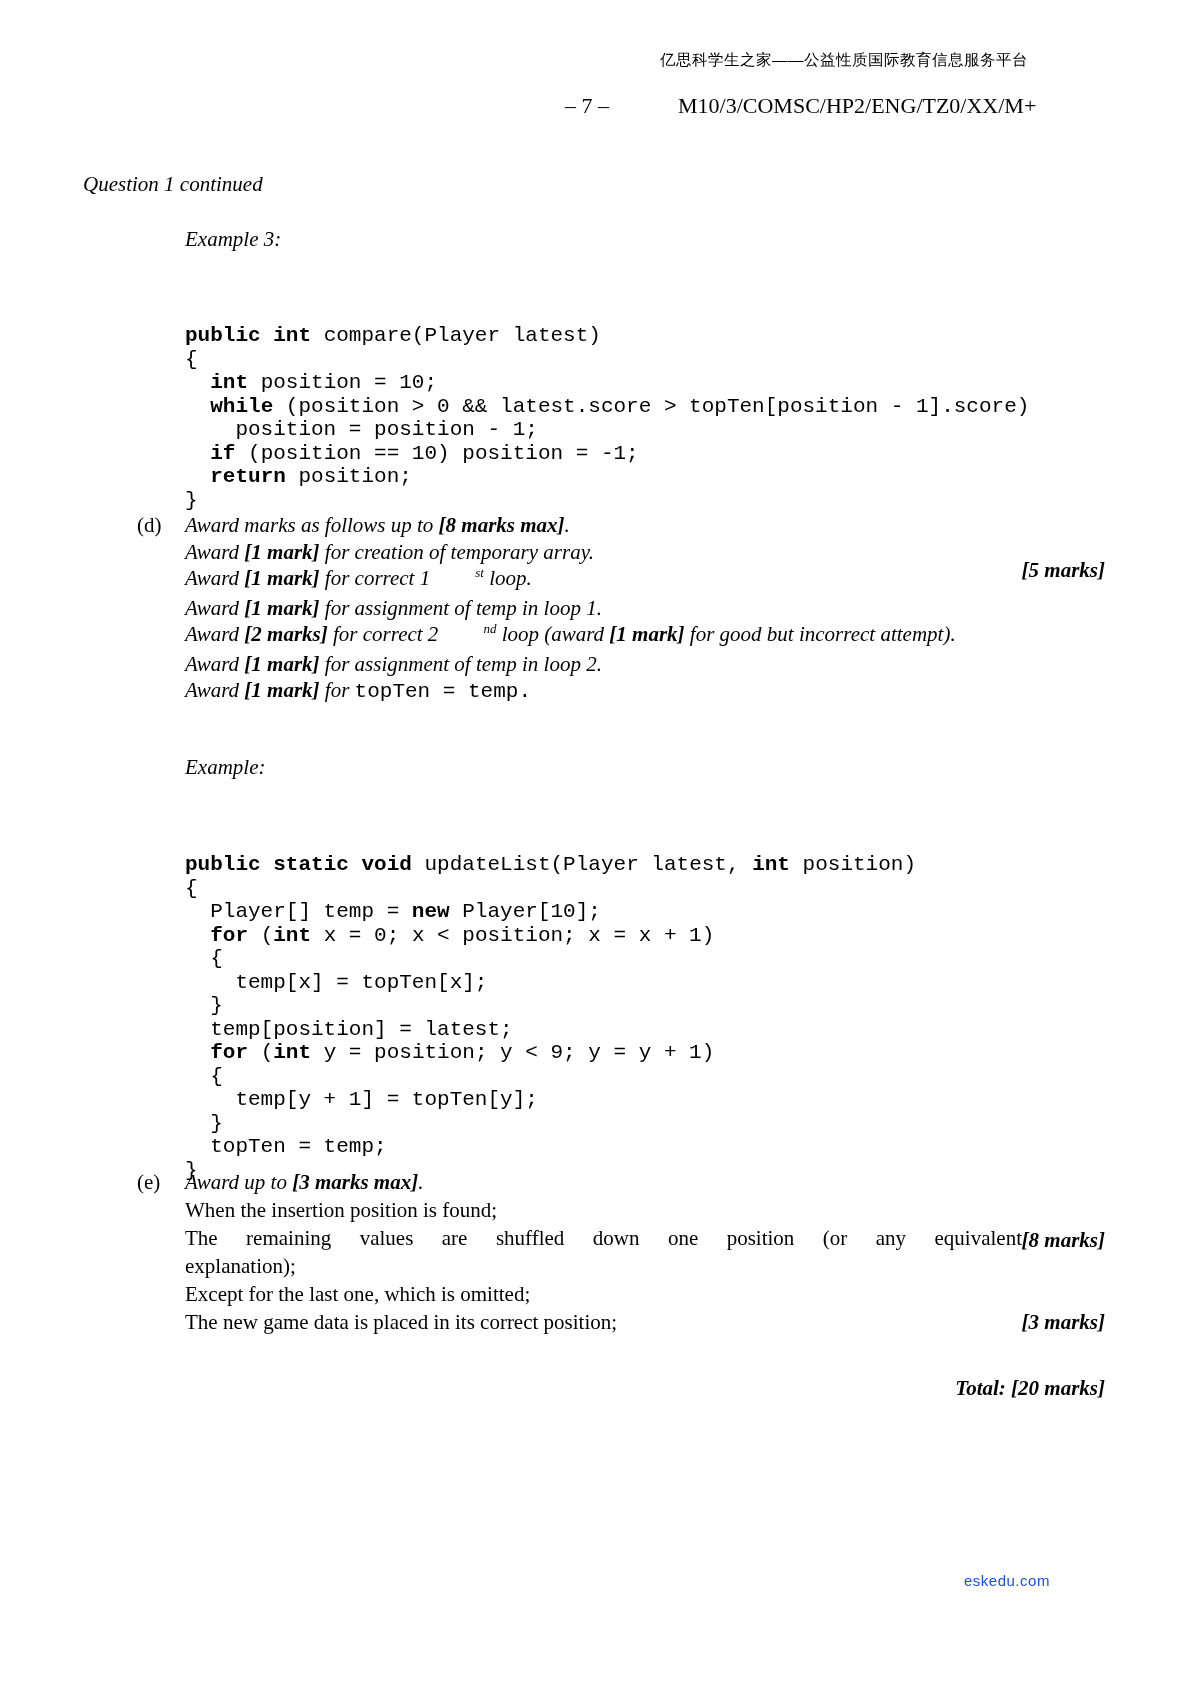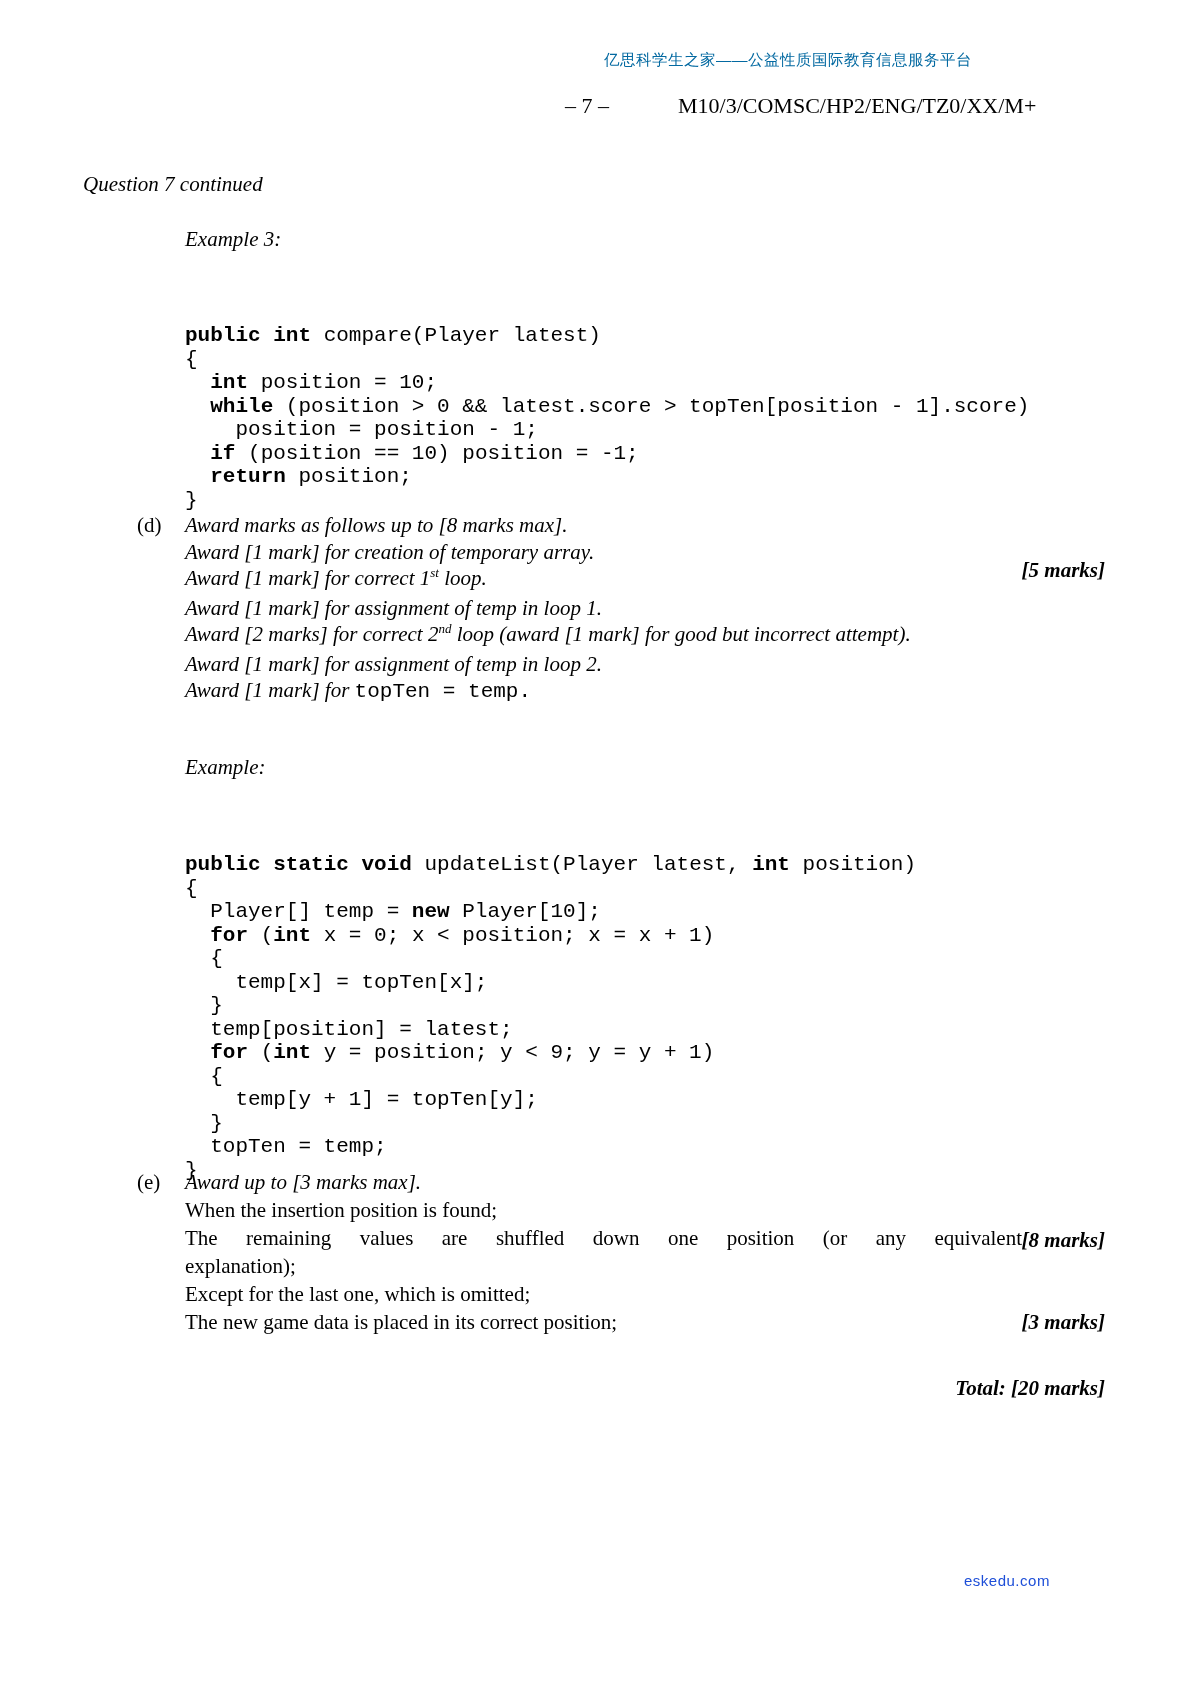--- a/index.html
+++ b/index.html
@@ -6,23 +6,23 @@
   html,body { background:#ffffff; }
   .page {
     position:relative;
     width:1191px; height:1685px;
     background:#ffffff;
     font-family:"Liberation Serif", serif;
     color:#000;
     overflow:hidden;
   }
   .cn-banner {
-    position:absolute; top:50px; left:604px;
+    position:absolute; top:50px; left:660px;
     font-family:"Liberation Sans", sans-serif;
-    font-size:15.5px; color:#0369a1; letter-spacing:0.5px;
+    font-size:15.5px; color:#000000; letter-spacing:0.5px;
     white-space:nowrap;
   }
   .page-num {
     position:absolute; top:93px; left:565px;
     font-size:22px; white-space:nowrap;
   }
   .exam-code {
     position:absolute; top:93px; left:678px;
     font-size:22px; white-space:nowrap;
   }
@@ -59,24 +59,24 @@
     position:absolute; left:0; top:0;
     font-size:21px; font-style:normal;
   }
   .seg-lines { margin-left:48px; }
   .text-line { white-space:nowrap; }
   .text-line.justify {
     width:837px; white-space:normal;
     text-align:justify; text-align-last:justify;font-family:Liberation Serif, serif;
   }
   .seg-i { font-style:italic; }
-  .seg-bi { font-style:italic; font-weight:normal; }
+  .seg-bi { font-style:italic; font-weight:bold; }
   .seg-r { font-style:normal; }
   .seg-m { font-family:"Liberation Mono", monospace; font-size:21px; font-style:normal; }
-  .seg-sup { font-style:italic; font-size:13px; position:relative; top:-8px; }
+  .seg-sup { font-style:italic; font-size:13px; position:relative; top:-8px;margin-left:45px; }
   .e-block .marks { position:absolute; right:0; bottom:0; line-height:28px;text-align:center; }
   .total {
     position:absolute; top:1376px; left:185px; width:920px;
     text-align:right; font-size:21px; font-style:italic; font-weight:bold;
     white-space:nowrap;
   }
   .footer {
     position:absolute; top:1572px; left:964px;
     font-family:"Liberation Sans", sans-serif;
     font-size:15px; color:#1d4ed8; letter-spacing:0.5px;
@@ -84,21 +84,21 @@
 </style>
 </head>
 <body>
 
 <div class="page">
 
   <div class="cn-banner">亿思科学生之家——公益性质国际教育信息服务平台</div>
   <div class="page-num">– 7 –</div>
   <div class="exam-code">M10/3/COMSC/HP2/ENG/TZ0/XX/M+</div>
 
-  <div class="q-title">Question 7 continued</div>
+  <div class="q-title">Question 1 continued</div>
 
   <div class="ex-label ex3">Example 3:</div>
 
   <div class="code-block code1">
     <div id="code1-lines"><div class="code-line"><span class="kw">public</span> <span class="kw">int</span> compare(Player latest)</div><div class="code-line">{</div><div class="code-line">  <span class="kw">int</span> position = 10;</div><div class="code-line">  <span class="kw">while</span> (position &gt; 0 &amp;&amp; latest.score &gt; topTen[position - 1].score)</div><div class="code-line">    position = position - 1;</div><div class="code-line">  <span class="kw">if</span> (position == 10) position = -1;</div><div class="code-line">  <span class="kw">return</span> position;</div><div class="code-line">}</div></div>
     <span class="marks">[5 marks]</span>
   </div>
 
   <div class="part-block d-block">
     <span class="part-label">(d)</span>

